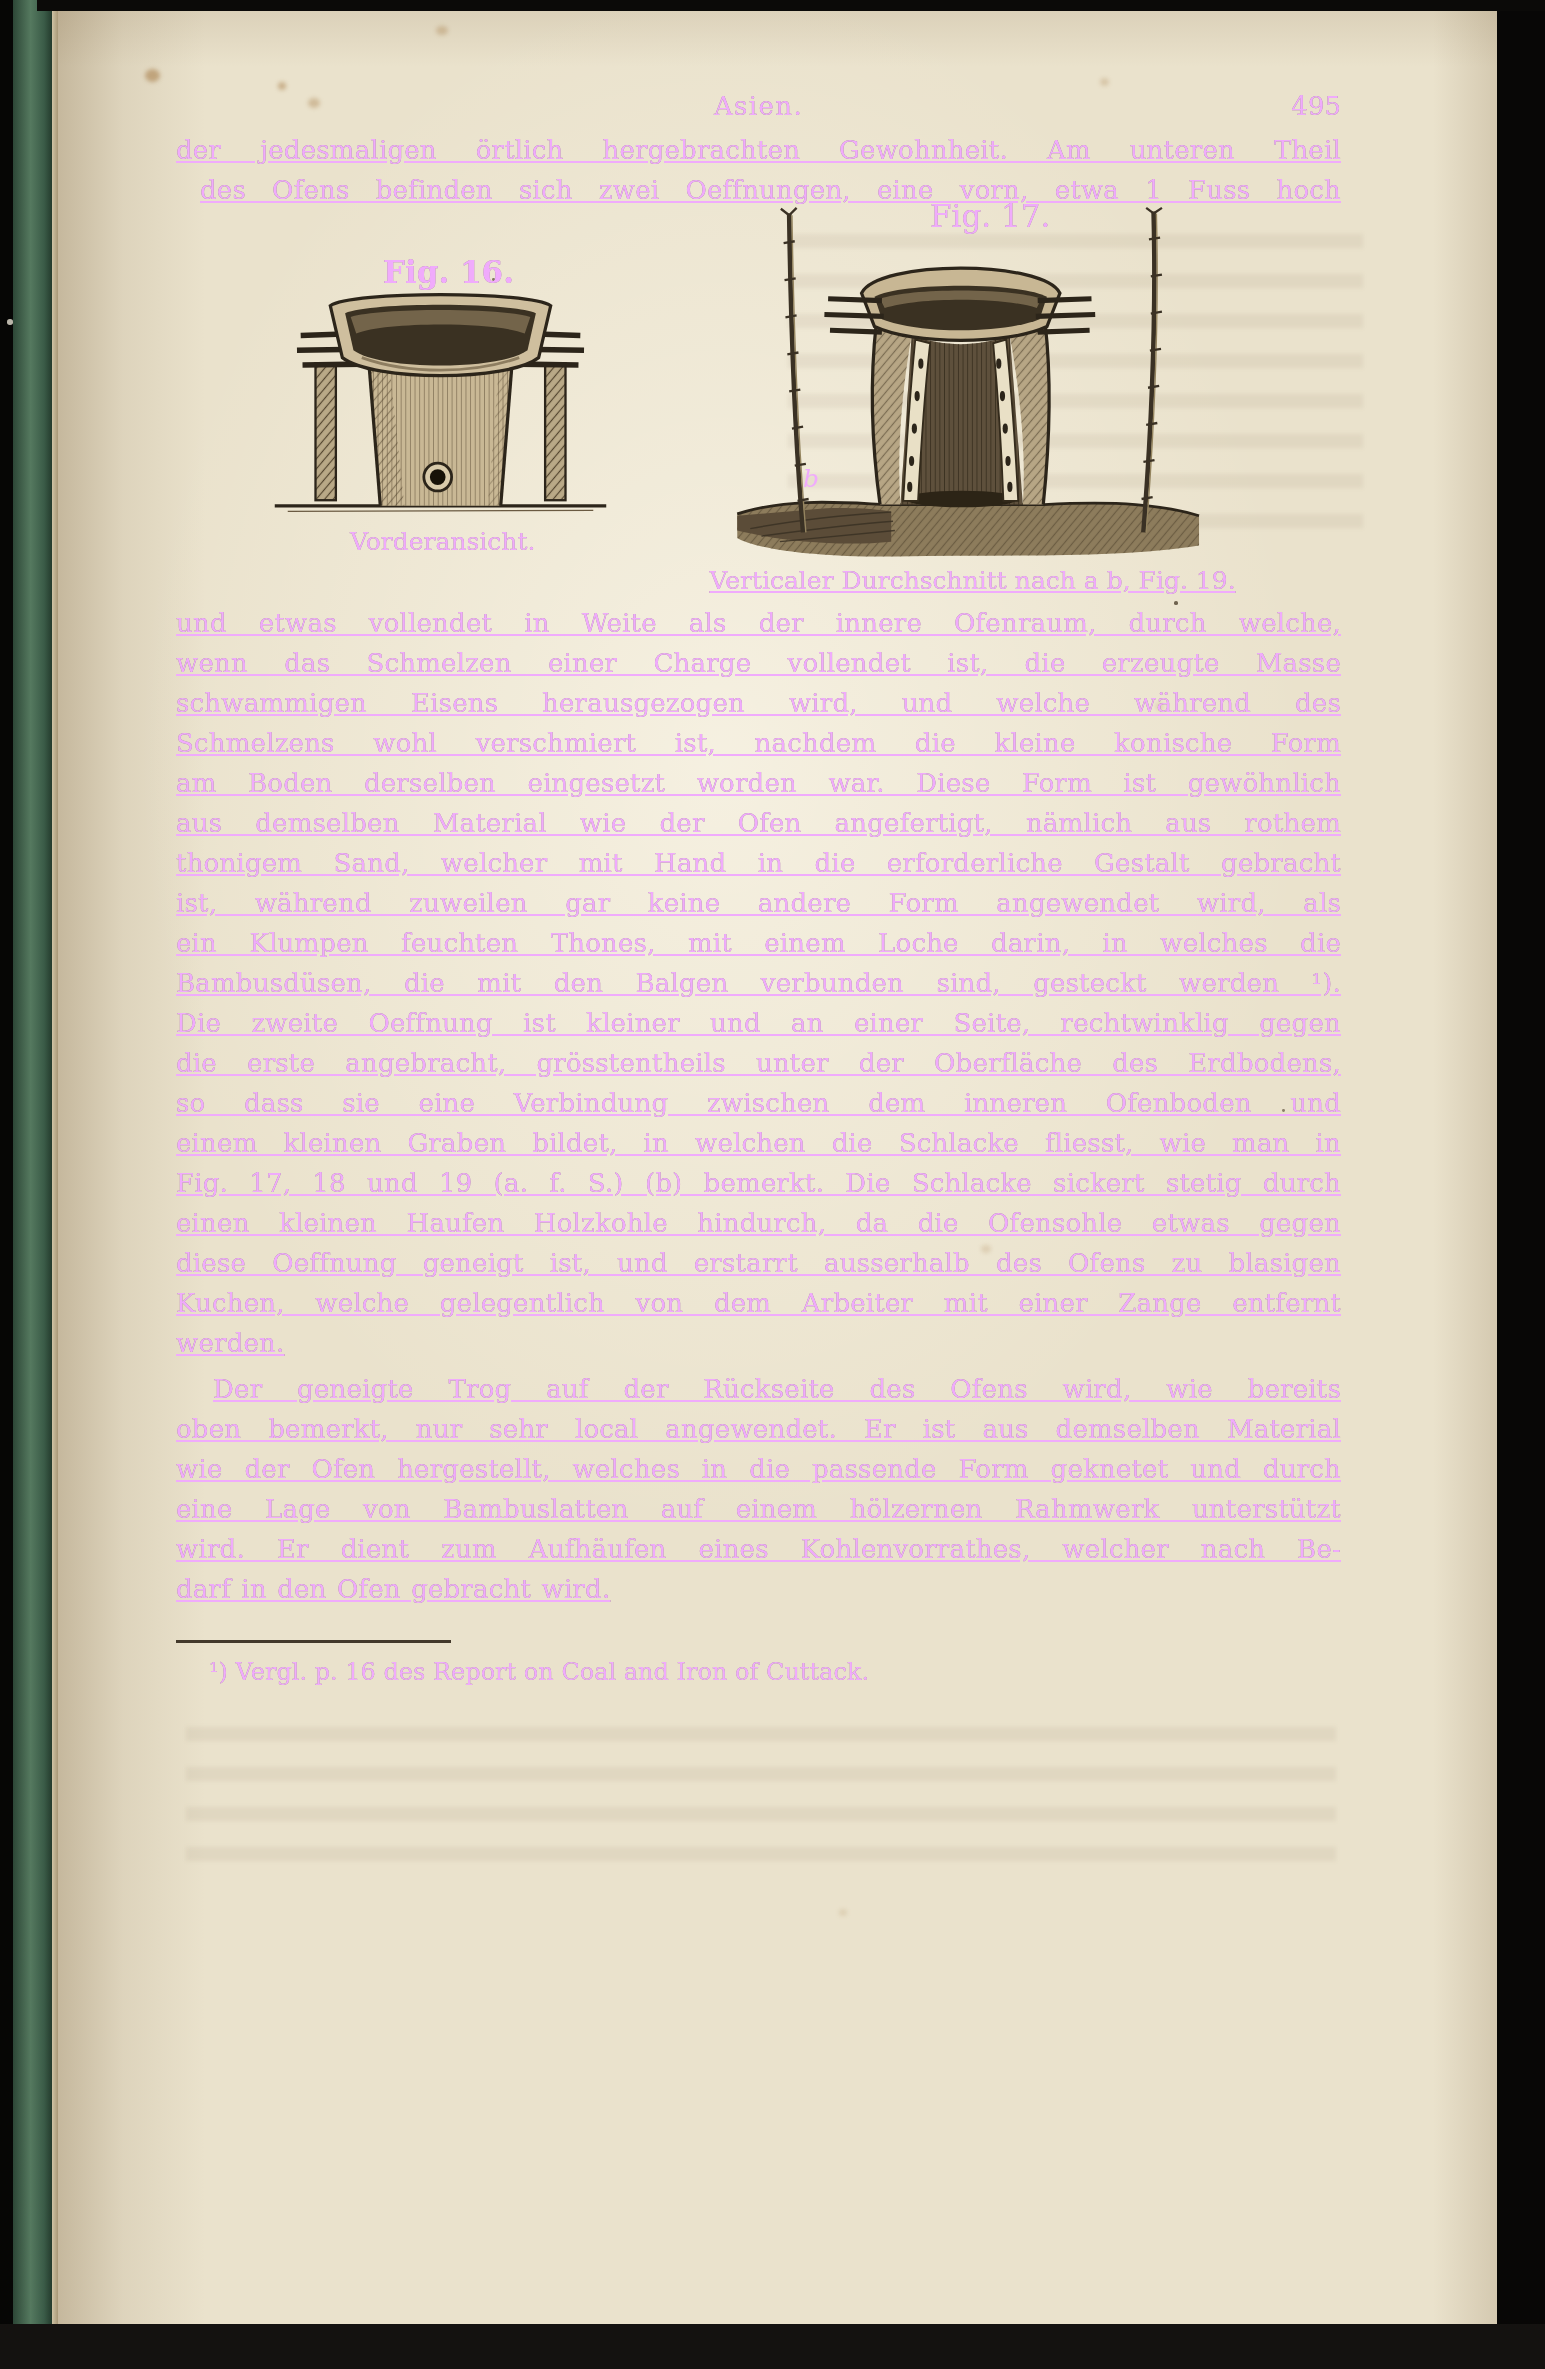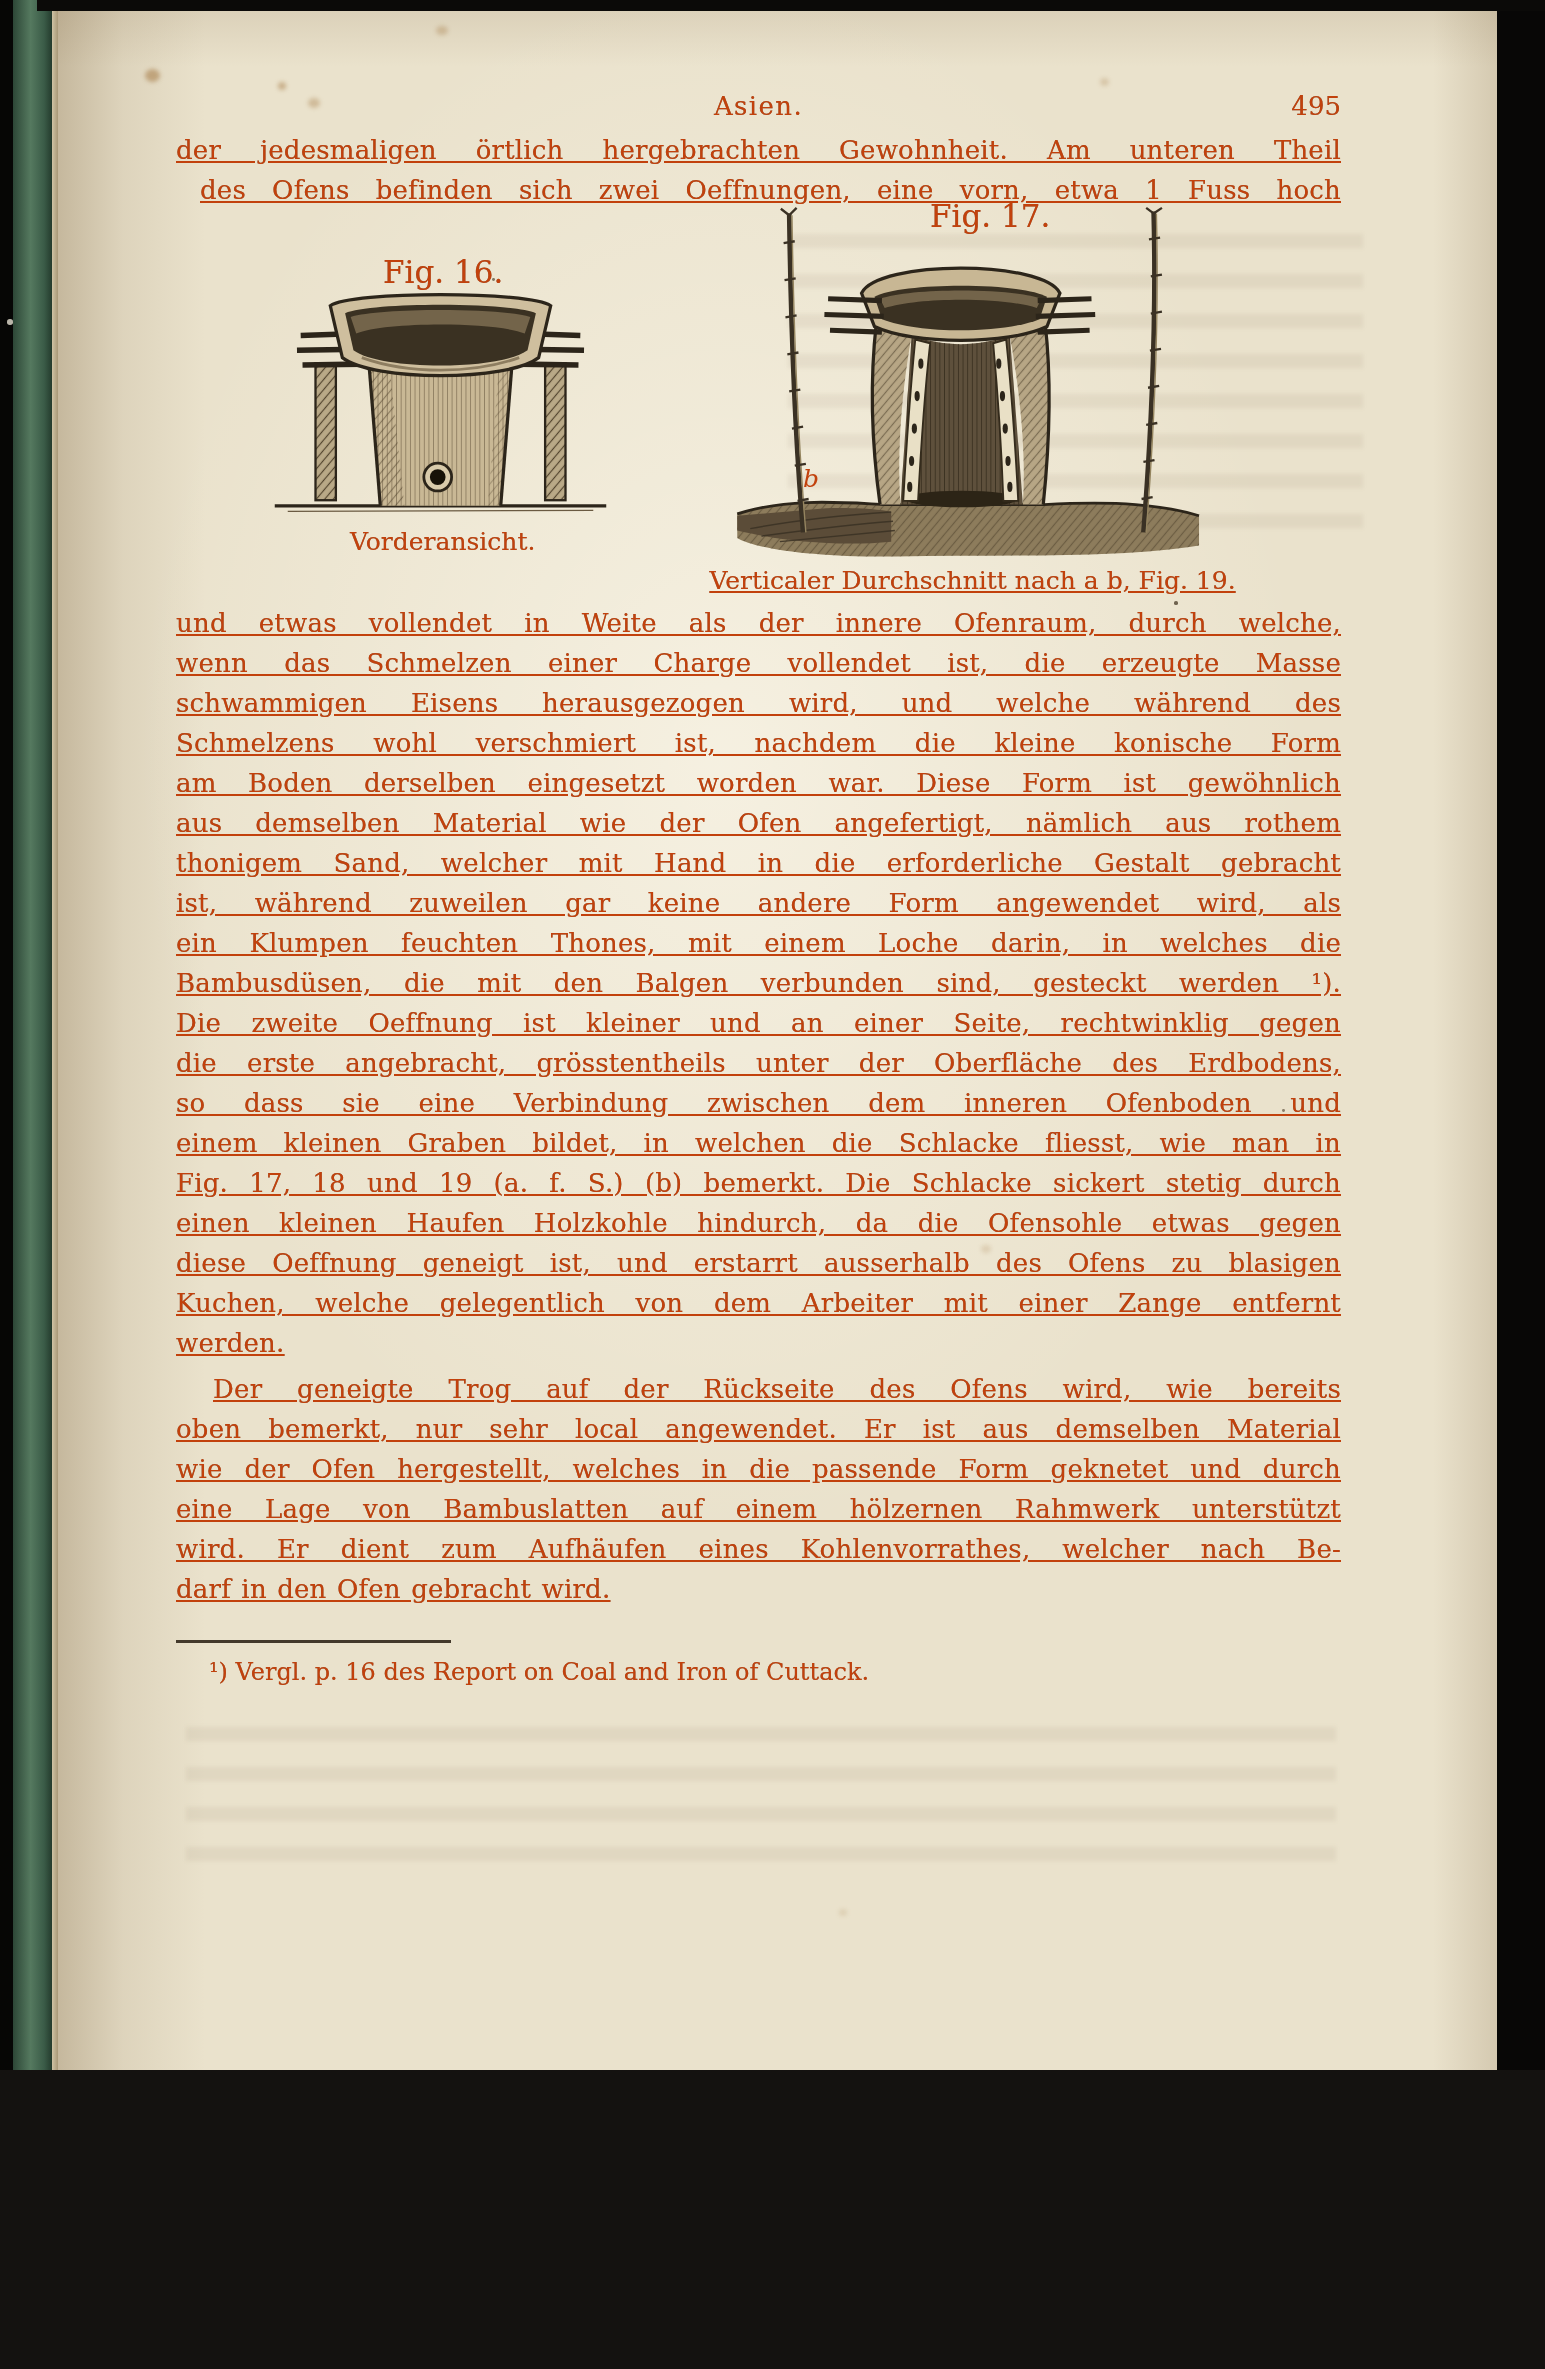--- a/index.html
+++ b/index.html
@@ -1,17 +1,17 @@
 <!DOCTYPE html>
 <html style="font-size:15px"><head>
 <meta charset="utf-8">
 <style>
   html,body{margin:0;padding:0;background:#141210;}
-  .scan{position:relative;width:1545px;height:2070px;background:#0b0a08;overflow:hidden;
-        font-family:"DejaVu Serif","Liberation Serif",serif;color:#c2410c;}
+  .scan{position:relative;width:1545px;height:2324px;background:#0b0a08;overflow:hidden;
+        font-family:"DejaVu Serif","Liberation Serif",serif;color:#f0abfc;}
 
   
   .edge{position:absolute;}
   .edge-left{left:0;top:0;width:13px;height:2370px;background:#060605;}
   .edge-green{left:13px;top:0;width:39px;height:2370px;
      background:linear-gradient(90deg,#2c4636 0%,#55795f 45%,#3a5b47 80%,#243b2d 100%);}
   .page-edge-line{left:52px;top:11px;width:5.6px;height:2334px;
      background:linear-gradient(90deg,#cfc3a5,#a79877);}
   .edge-right{left:1497px;top:0;width:48px;height:2370px;background:#080706;}
   .edge-top{left:37px;top:0;width:1508px;height:11px;background:#0b0a08;}
@@ -89,21 +89,21 @@
     <span class="header-title">Asien.</span>
     <span class="header-page">495</span>
   </div>
 
   <div class="textblock cont" style="top:130px;">
       <div class="tline">der jedesmaligen örtlich hergebrachten Gewohnheit. Am unteren Theil</div>
       <div class="tline last">des Ofens befinden sich zwei Oeffnungen, eine vorn, etwa 1 Fuss hoch</div>
     </div>
 
   <div class="figlabel" style="left:930px;top:198px;">Fig. 17.</div>
-  <div class="figlabel" style="left:383px;top:254px;">Fig. 16.</div>
+  <div class="figlabel" style="left:383px;top:254px;font-weight:bold;">Fig. 16.</div>
 
   <div class="fig" style="left:269px;top:278px;">
     <svg width="343" height="250" viewBox="0 0 370 270">
       <defs>
         <pattern id="p16v" width="5" height="6" patternUnits="userSpaceOnUse">
             <path d="M2.5 0 V6" stroke="#6a5a42" stroke-width="1"></path>
           </pattern>
         <pattern id="p16d" width="7" height="7" patternUnits="userSpaceOnUse" patternTransform="rotate(40)">
             <path d="M3.5 0 V7" stroke="#53452f" stroke-width="1.3"></path>
           </pattern>

